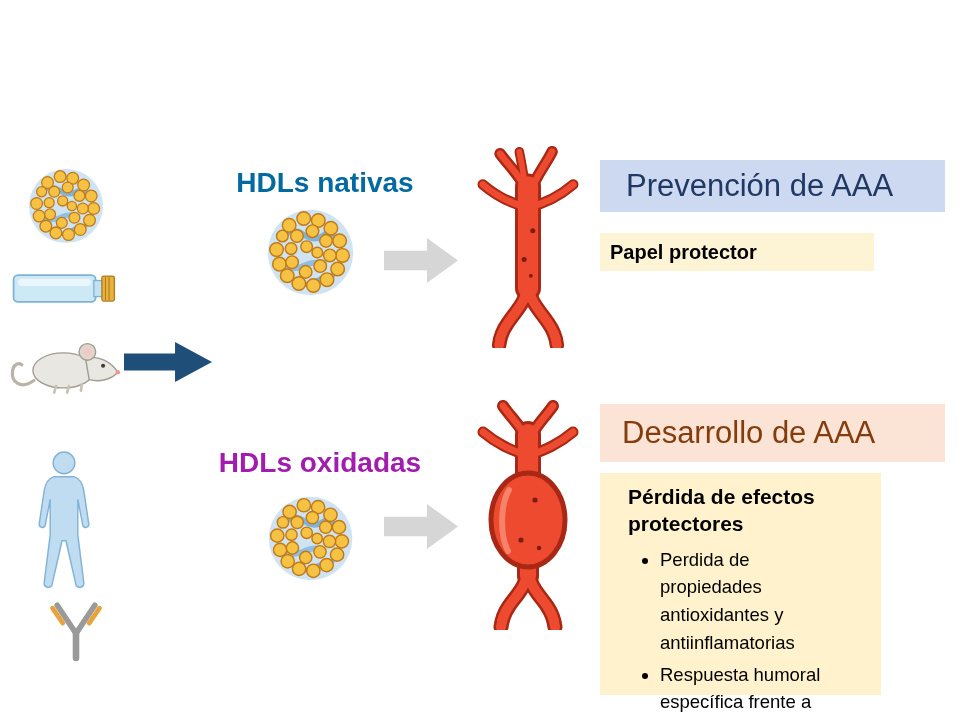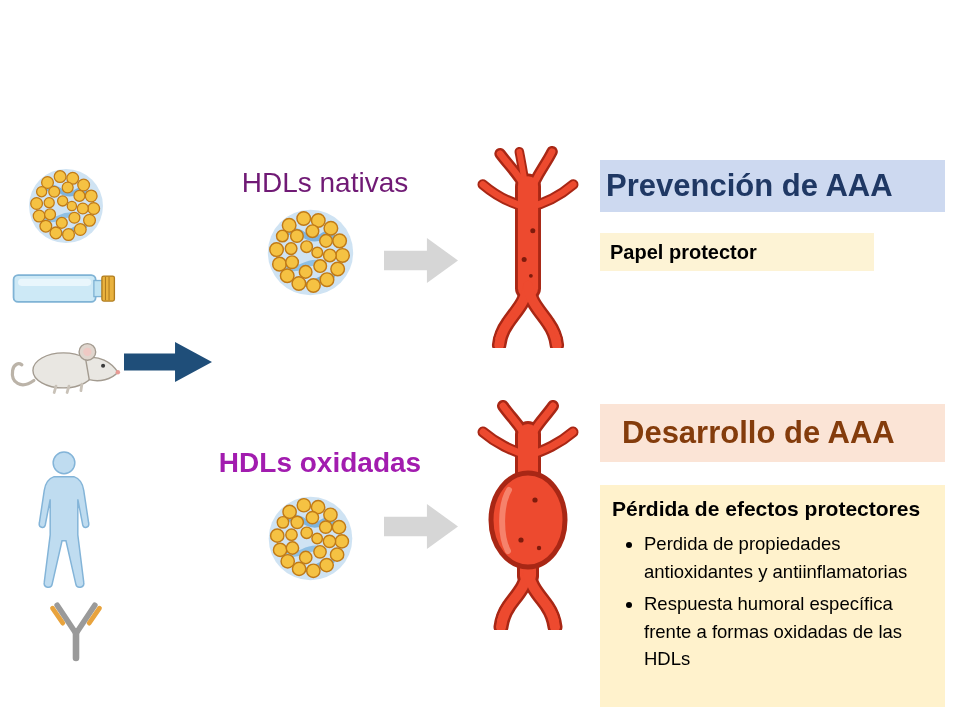--- a/index.html
+++ b/index.html
@@ -3,36 +3,36 @@
 <meta charset="utf-8">
 <style>
   * { margin:0; padding:0; box-sizing:border-box; }
   html,body { background:#ffffff; }
   body { font-family:"Liberation Sans", sans-serif; }
   .canvas { position:relative; width:960px; height:720px; background:#ffffff; overflow:hidden; }
   .abs { position:absolute; }
 
   
   .label-native   { left:225px; top:167px; width:200px; text-align:center;
-                    font-size:28px; font-weight:normal; color:#701a75; }
+                    font-size:28px; font-weight:bold; color:#0369a1; }
   .label-oxidized { left:212px; top:447px; width:216px; text-align:center;
                     font-size:28px; font-weight:bold; color:#a21caf; }
 
   
   .box-prevention { left:600px; top:160px; width:345px; height:52px;
-                    background:#CDD9F0; color:#1F3864; font-size:31px; font-weight:bold;
-                    line-height:52px; padding-left:6px; white-space:nowrap; }
+                    background:#CDD9F0; color:#1F3864; font-size:31px; font-weight:normal;
+                    line-height:52px; padding-left:26px; white-space:nowrap; }
   .box-note       { left:600px; top:233px; width:274px; height:38px;
                     background:#FDF3D5; color:#000000; font-size:20px; font-weight:bold;
                     line-height:38px; padding-left:10px; }
   .box-development{ left:600px; top:404px; width:345px; height:58px;
-                    background:#FBE4D6; color:#843C0C; font-size:31px; font-weight:bold;
+                    background:#FBE4D6; color:#843C0C; font-size:31px; font-weight:normal;
                     line-height:58px; padding-left:22px; white-space:nowrap; }
-  .box-info       { left:600px; top:473px; width:345px; height:222px;
-                    background:#FFF2CC; padding:10px 12px; color:#000;margin-top:12px; }
+  .box-info       { left:600px; top:473px; width:281px; height:222px;
+                    background:#FFF2CC; padding:10px 28px; color:#000; }
   .box-info .info-title { font-size:21px; font-weight:bold; line-height:1.3; }
   .box-info ul    { list-style:disc; margin:8px 0 0 0; padding-left:32px; }
   .box-info li    { font-size:18.5px; font-weight:normal; line-height:1.5; margin-bottom:4px; }
 
   
   .hdl-left       { left:24px;  top:164px; width:84px;  height:84px; }
   .flask          { left:10px;  top:264px; width:116px; height:50px; }
   .mouse          { left:8px;   top:326px; width:120px; height:74px; }
   .arrow-blue     { left:124px; top:342px; width:88px;  height:40px; }
   .human          { left:32px;  top:450px; width:64px;  height:146px; }

